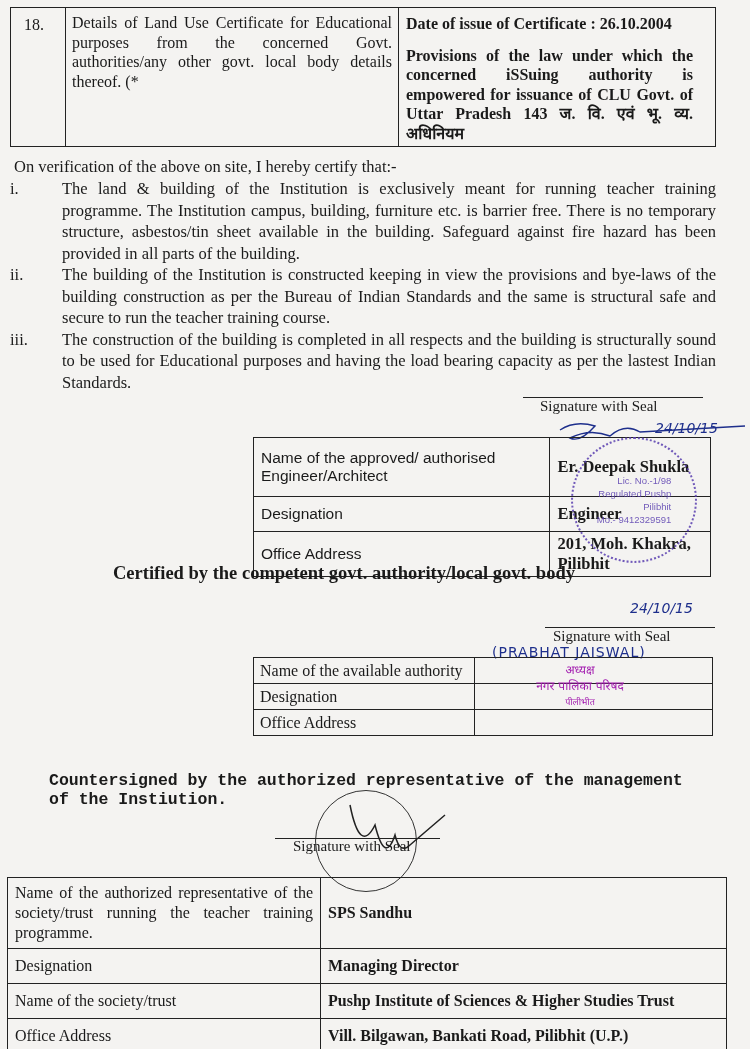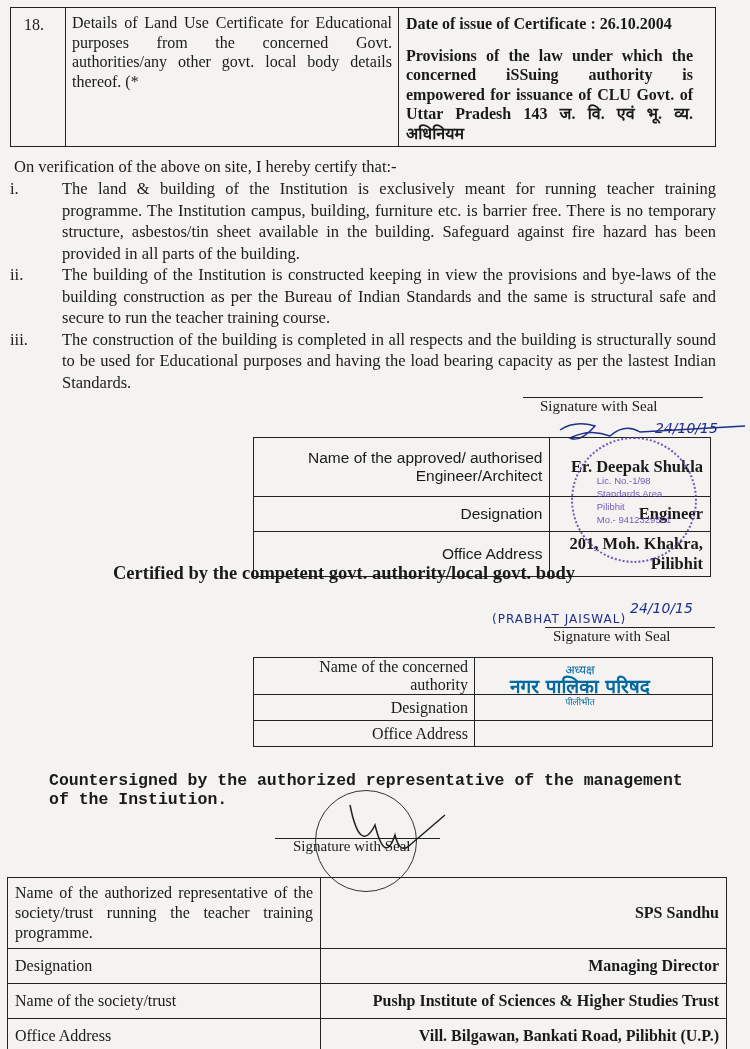--- a/index.html
+++ b/index.html
@@ -26,21 +26,21 @@
   .intro { position: absolute; left: 14px; top: 157px; font-size: 16.5px; }
   .cert-list { position: absolute; left: 10px; top: 178px; width: 706px; font-size: 16.5px; line-height: 21.5px; }
   .cert-item { display: flex; }
   .cert-num { width: 52px; padding-left: 0; flex: none; }
   .cert-text { flex: 1; text-align: justify; }
 
   .sig-label { position: absolute; font-size: 15px; }
   .sig-line { position: absolute; border-top: 1.2px solid #222; }
 
   .tbl { position: absolute; border: 1.5px solid #222; box-sizing: border-box; border-collapse: collapse; }
-  .tbl td { border: 1.2px solid #222; font-size: 16px; padding: 2px 7px; vertical-align: middle; text-align: right; }
+  .tbl td { border: 1.2px solid #222; font-size: 16px; padding: 2px 7px; vertical-align: middle; }
   .tbl td.val { font-weight: bold; }
 
   .eng-tbl { left: 253px; top: 437px; width: 458px; }
   .eng-tbl td { font-family: "Liberation Sans", sans-serif; font-size: 15.5px; }
   .eng-tbl td.val { font-family: "Liberation Serif", serif; font-size: 16.5px; }
   .eng-tbl tr.r1 td { height: 54px; }
   .eng-tbl tr.r2 td, .eng-tbl tr.r3 td { height: 30px; }
 
   .heading { position: absolute; font-weight: bold; font-family: "Liberation Serif", serif; }
   .h-cert { left: 113px; top: 563px; font-size: 18.5px; }
@@ -54,21 +54,21 @@
   .rep-tbl td { font-size: 16px; padding: 2px 7px; }
   .rep-tbl td.lbl { width: 298px; text-align: justify; line-height: 20px; }
   .rep-tbl td.val { font-size: 16px; }
   .rep-tbl tr.r1 td { height: 66px; }
   .rep-tbl tr.r2 td, .rep-tbl tr.r3 td, .rep-tbl tr.r4 td { height: 30px; }
 
   
   .hand { position: absolute; color: #1e2f8c; font-family: "DejaVu Sans", sans-serif; font-style: italic; }
   .stamp-circle {
     position: absolute; border: 2.5px dotted #5a3fb0; border-radius: 50%;
-    color: #5a3fb0; font-family: "Liberation Sans", sans-serif; text-align: left;
+    color: #5a3fb0; font-family: "Liberation Sans", sans-serif; text-align: right;
   }
   .stamp-inner { position: absolute; left: 50%; top: 50%; transform: translate(-50%,-50%); font-size: 9.5px; line-height: 13px; white-space: nowrap; }
   .bleed { position: absolute; color: #c9c7c3; font-size: 15px; pointer-events: none; }
 </style>
 </head>
 <body>
 
 <div class="page">
 
   <div class="bleed" style="left:470px;top:50px;"></div>
@@ -118,51 +118,51 @@
     <tr class="r3">
       <td>Office Address</td>
       <td class="val">201, Moh. Khakra, Pilibhit</td>
     </tr>
   </tbody>
     </table>
 
   <div class="stamp-circle" style="left:571px;top:437px;width:122px;height:122px;opacity:0.85;">
     <div class="stamp-inner">
       <div>Lic. No.-1/98</div>
-      <div>Standards Area</div>
+      <div>Regulated Pushp</div>
       <div>Pilibhit</div>
       <div>Mo.- 9412329591</div>
     </div>
   </div>
 
   <div class="heading h-cert">Certified by the competent govt. authority/local govt. body</div>
   <div class="hand" style="left:630px;top:600px;font-size:14px;">24/10/15</div>
   <div class="sig-line" style="left:545px;top:627px;width:170px;"></div>
   <div class="sig-label" style="left:553px;top:628px;">Signature with Seal</div>
-  <div class="hand" style="left:492px;top:612px;font-size:12px;letter-spacing:1px;font-style:normal;">(PRABHAT JAISWAL)</div>
+  <div class="hand" style="left:492px;top:644px;font-size:14px;letter-spacing:1px;font-style:normal;">(PRABHAT JAISWAL)</div>
 
   <table class="tbl auth-tbl">
     <tbody>
         <tr>
-      <td class="lbl">Name of the concerned authority</td>
+      <td class="lbl">Name of the available authority</td>
       <td></td>
     </tr>
     <tr>
       <td class="lbl">Designation</td>
       <td></td>
     </tr>
     <tr>
       <td class="lbl">Office Address</td>
       <td></td>
     </tr>
   </tbody>
     </table>
-  <div style="position:absolute;left:505px;top:662px;color:#0369a1;font-family:'DejaVu Sans',sans-serif;text-align:center;width:150px;line-height:16px;">
+  <div style="position:absolute;left:505px;top:662px;color:#a21caf;font-family:'DejaVu Sans',sans-serif;text-align:center;width:150px;line-height:16px;">
     <div style="font-size:12px;">अध्यक्ष</div>
-    <div style="font-size:19px;font-weight:bold;">नगर पालिका परिषद</div>
+    <div style="font-size:12px;">नगर पालिका परिषद</div>
     <div style="font-size:9px;">पीलीभीत</div>
   </div>
 
   <div class="heading h-counter">Countersigned by the authorized representative of the management of the Instiution.</div>
   <div class="stamp-circle" style="left:315px;top:790px;width:100px;height:100px;border-color:#333;color:#333;border-style:solid;border-width:1.5px;"></div>
   <svg style="position:absolute;left:330px;top:795px;" width="120" height="80">
     <path d="M20 10 Q30 60 45 30 Q55 70 65 40 Q70 60 80 50 L115 20" stroke="#222" stroke-width="1.5" fill="none"></path>
   </svg>
   <div class="sig-line" style="left:275px;top:838px;width:165px;"></div>
   <div class="sig-label" style="left:293px;top:838px;">Signature with Seal</div>

